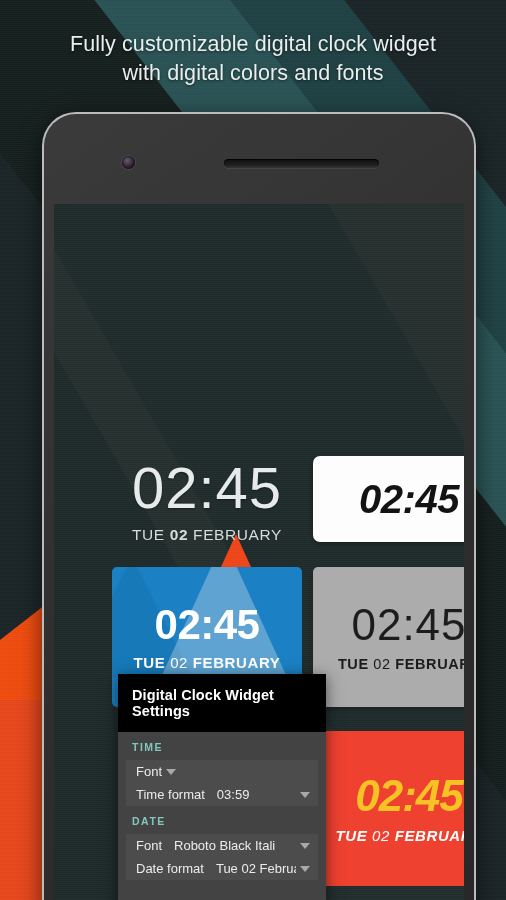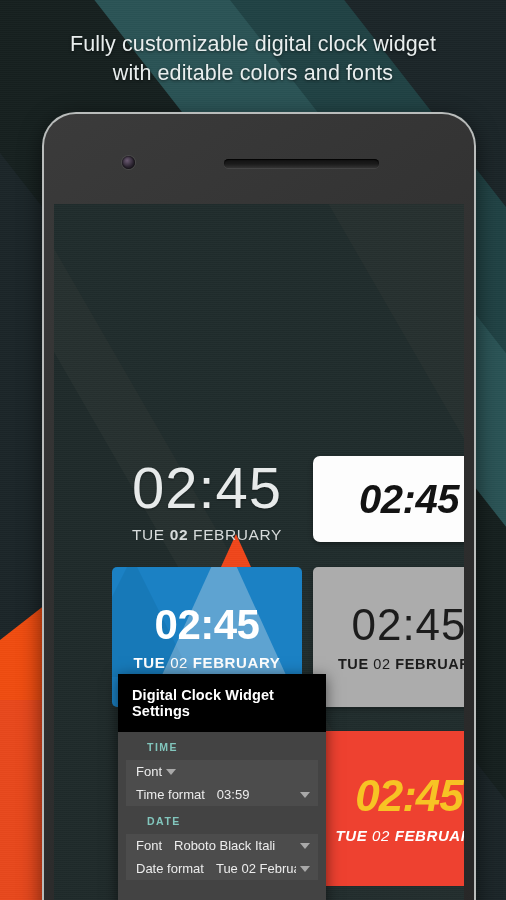--- a/index.html
+++ b/index.html
@@ -140,21 +140,21 @@
   }
   #settings-header {
     background:#000000; color:#fff;
     font-size:14.5px; font-weight:700;
     padding:13px 0 13px 14px;
     letter-spacing:.1px;
   }
   .sec-label {
     color:#82c6bd; font-size:10.5px; font-weight:700;
     letter-spacing:1.5px;
-    padding:9px 0 7px 29px;
+    padding:9px 0 7px 14px;
     display:flex; align-items:center; justify-content:space-between;
   }
   .sec-label .rowtoggle { display:flex; align-items:center; gap:10px; padding-right:12px; }
   .sec-label .rowtoggle .tlabel { color:#efefef; font-size:14px; font-weight:400; letter-spacing:0; }
   .card { background:#4c4c4c; margin:0 8px; }
   .row {
     display:flex; align-items:center;
     height:23px; padding:0 8px 0 10px;
     color:#ececec; font-size:13px;
   }
@@ -189,21 +189,21 @@
   <div class="stripe s-teal" style="left:-140px; top:-300px; width:150px; height:1500px; transform:rotate(-38deg);"></div>
   <div class="stripe s-teal2" style="left:-20px; top:-320px; width:90px; height:1500px; transform:rotate(-38deg);"></div>
   <div class="stripe s-dark2" style="left:330px; top:-400px; width:420px; height:1700px; transform:rotate(-38deg);"></div>
   <div class="stripe s-orange" style="left:-150px; top:640px; width:300px; height:420px; transform:rotate(-38deg); transform-origin:50% 0;"></div>
   <div class="stripe s-orange2" style="left:-60px; top:700px; width:130px; height:400px;"></div>
   <div class="noise"></div>
 </div>
 
 <div id="headline">
   <div>Fully customizable digital clock widget</div>
-  <div>with editable colors and fonts</div>
+  <div>with digital colors and fonts</div>
 </div>
 
 <div id="phone">
   <div id="camera"></div>
   <div id="speaker"></div>
 
   <div id="screen">
 
     <div id="screen-wall">
       <div class="stripe" style="inset:0; background:#26302f;"></div>

